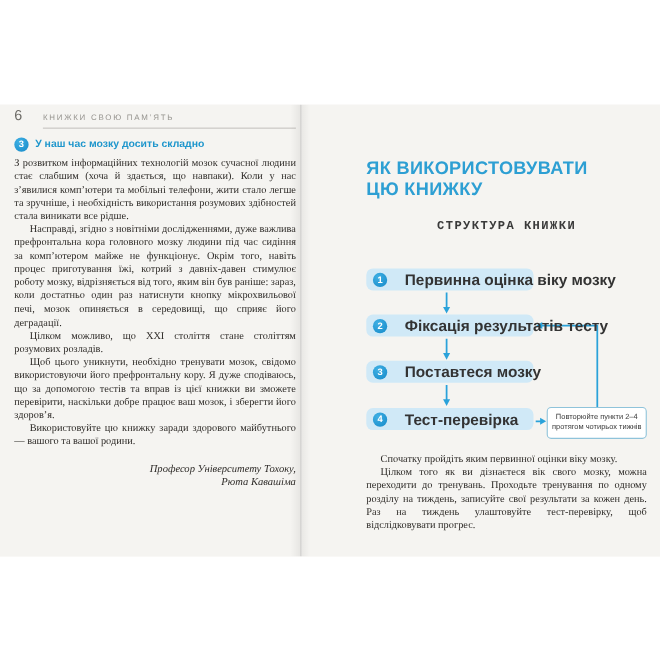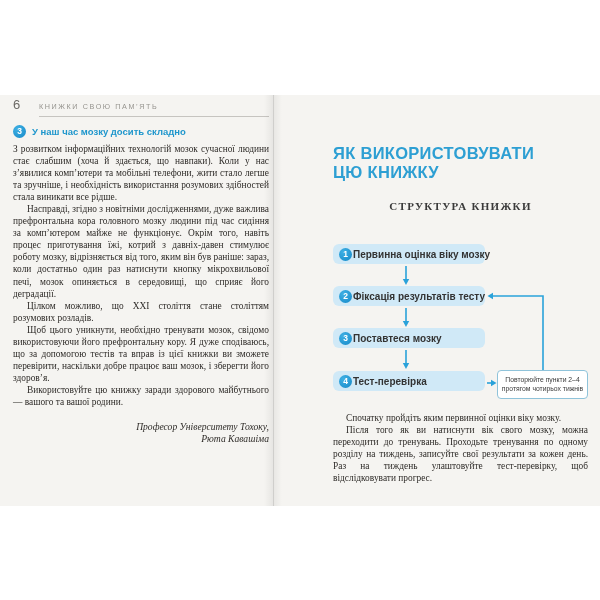--- a/index.html
+++ b/index.html
@@ -61,33 +61,33 @@
   }
 
   
   .rp-title{
     margin-top:49px;text-align:left;color:#2d9fd3;
     font-family:"Liberation Sans",sans-serif;font-weight:bold;
     font-size:16.5px;line-height:18.5px;letter-spacing:0.3px;
   }
   .rp-subtitle{
     margin-top:19px;text-align:center;color:#3a3a3a;
-    font-family:Liberation Serif, serif;font-weight:bold;
+    font-family:Liberation Mono, monospace;font-weight:bold;
     font-size:11px;letter-spacing:1.3px;
   }
   .diagram{position:relative;margin-top:30px;height:156px;}
   .step-box{
     position:absolute;left:0;width:152px;height:20px;
     background:#d0e9f7;border-radius:6px;
     display:flex;align-items:center;
   }
   .step-box .num-circle{margin-left:6px;}
   .step-label{
-    margin-left:1px;font-family:"Liberation Sans",sans-serif;
-    font-size:10px;font-weight:bold;color:#333;white-space:nowrap;
+    margin-left:16px;font-family:"Liberation Sans",sans-serif;
+    font-size:14px;font-weight:bold;color:#333;white-space:nowrap;
   }
   .note-box{
     position:absolute;left:164px;top:128px;width:89px;height:27px;
     background:#fff;border:1px solid #8fc3da;border-radius:4px;
     display:flex;flex-direction:column;align-items:center;justify-content:center;
   }
   .note-line{
     font-family:"Liberation Sans",sans-serif;font-size:6.8px;line-height:8.6px;
     color:#3a3a3a;white-space:nowrap;
   }
@@ -175,20 +175,20 @@
         </div>
 
         <div class="note-box">
           <span class="note-line">Повторюйте пункти 2–4</span>
           <span class="note-line">протягом чотирьох тижнів</span>
         </div>
       </div>
 
       <div class="rp-body">
         <p>Спочатку пройдіть яким первинної оцінки віку мозку.</p>
-        <p>Після того як ви натиснути вік свого мозку, можна переходити до тренувань. Проходьте тренування по одному розділу на тиждень, записуйте свої результати за кожен день. Раз на тиждень улаштовуйте тест-перевірку, щоб відслідковувати прогрес.</p>
+        <p>Цілком того як ви дізнаєтеся вік свого мозку, можна переходити до тренувань. Проходьте тренування по одному розділу на тиждень, записуйте свої результати за кожен день. Раз на тиждень улаштовуйте тест-перевірку, щоб відслідковувати прогрес.</p>
       </div>
     </div>
   </div>
 
   <div class="gutter-shadow"></div>
   <div class="gutter-line"></div>
 </div>
 
 </body></html>

